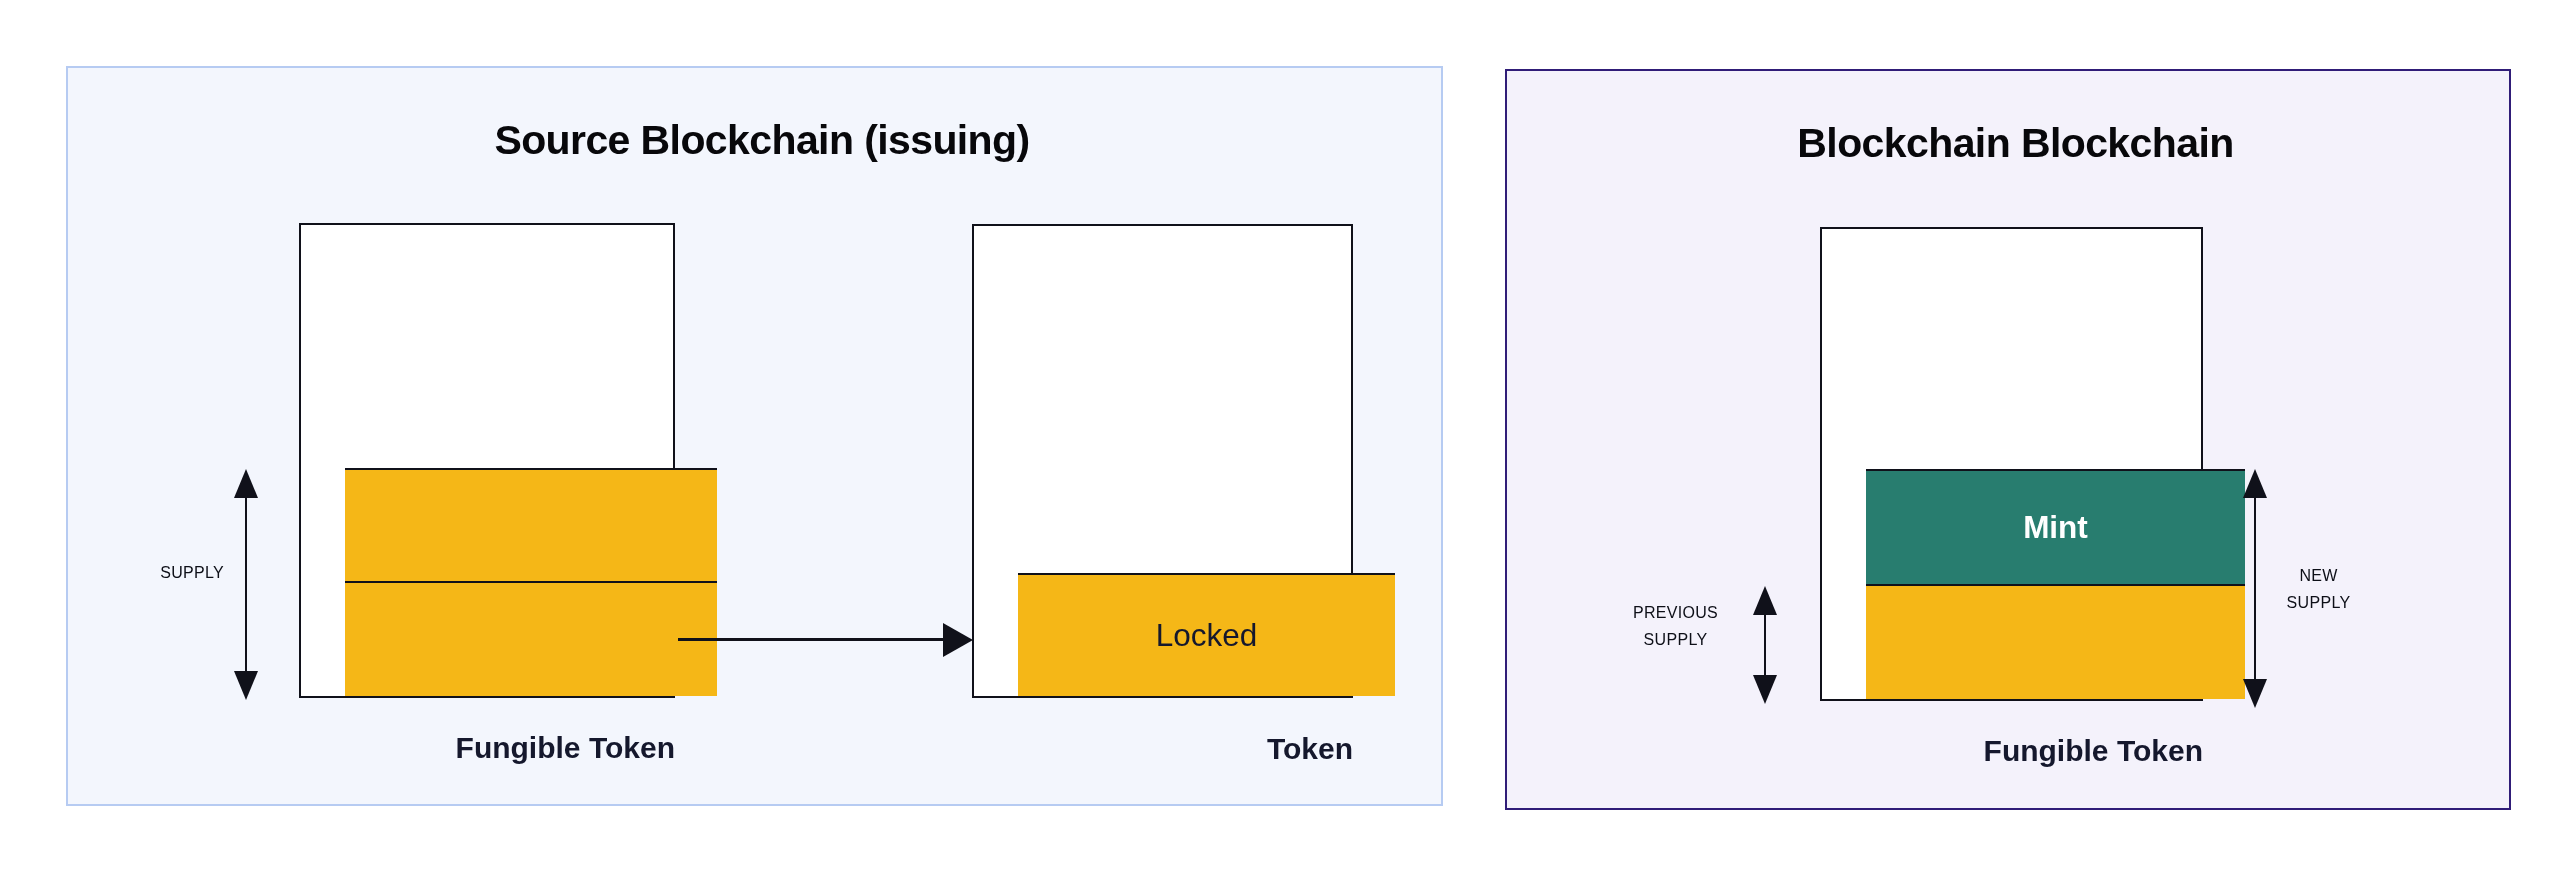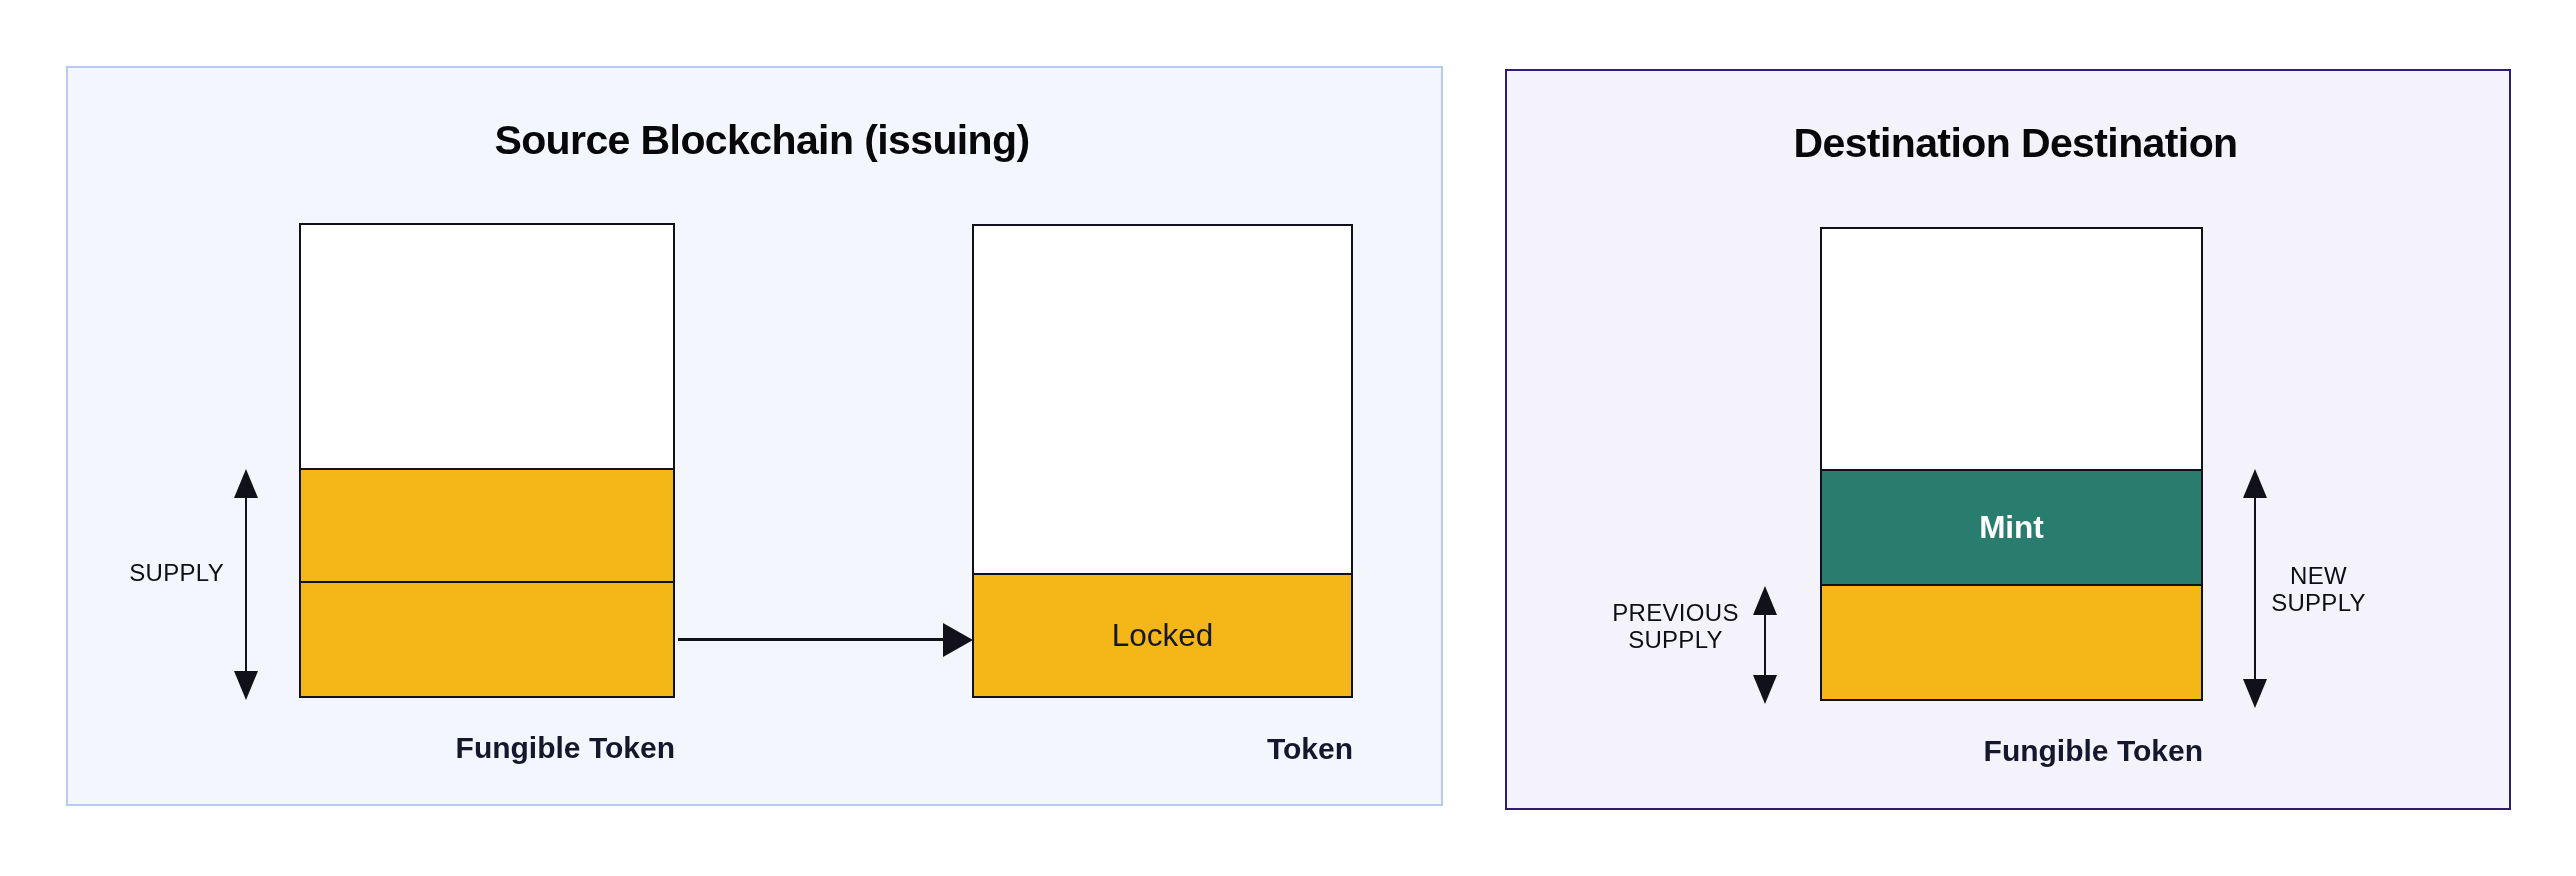--- a/index.html
+++ b/index.html
@@ -34,39 +34,39 @@
     color: var(--title-text);
   }
 
   .bar {
     position: absolute; box-sizing: border-box;
     border: 2.2px solid var(--line);
     background: #ffffff;
     display: flex; flex-direction: column;
   }
   .seg { width: 100%; box-sizing: border-box; display: flex; align-items: center; justify-content: center; }
-  .seg + .seg { border-top: 2.2px solid var(--line); }
+  .seg + .seg { border-top: 2.2px solid var(--line); margin-left: 44px; }
   .seg.white { background: #ffffff; }
   .seg.amber { background: var(--amber); }
   .seg.teal  { background: var(--teal); }
 
   .seg-label {
     font-size: 31.5px; font-weight: 500; color: var(--label-text);
   }
   .seg-label.on-teal { color: var(--mint-text); font-weight: 700; }
 
   .caption {
     position: absolute; text-align: right;
     font-size: 30px; font-weight: 600; line-height: 32px;
     color: var(--label-text);
   }
 
   .annot {
     position: absolute;
-    font-size: 24px; font-weight: 500; letter-spacing: 0.3px;
+    font-size: 16px; font-weight: 500; letter-spacing: 0.3px;
     line-height: 26.5px; color: var(--annot-text);
     text-align: center;
   }
   .annot.right-align { text-align: right; }
 
   
   .varrow {
     position: absolute; width: 24px;
     display: flex; flex-direction: column; align-items: center;
   }
@@ -122,21 +122,21 @@
       <div class="seg amber" style="height:26.1%;">
         <span class="seg-label">Locked</span>
       </div>
     </div>
     <div class="caption" style="left:904px; width:381px; top:665px;">Token</div>
 
   </section>
 
   <section class="panel destination">
 
-    <h1 class="panel-title">Destination Destination</h1>
+    <h1 class="panel-title">Blockchain Blockchain</h1>
 
     <div class="bar" style="left:313px; top:156px; width:383px; height:474px;">
       <div class="seg white" style="height:51.0%;"></div>
       <div class="seg teal" style="height:24.5%;">
         <span class="seg-label on-teal">Mint</span>
       </div>
       <div class="seg amber" style="height:24.5%;"></div>
     </div>
     <div class="caption" style="left:313px; width:383px; top:664px;">Fungible Token</div>
 

